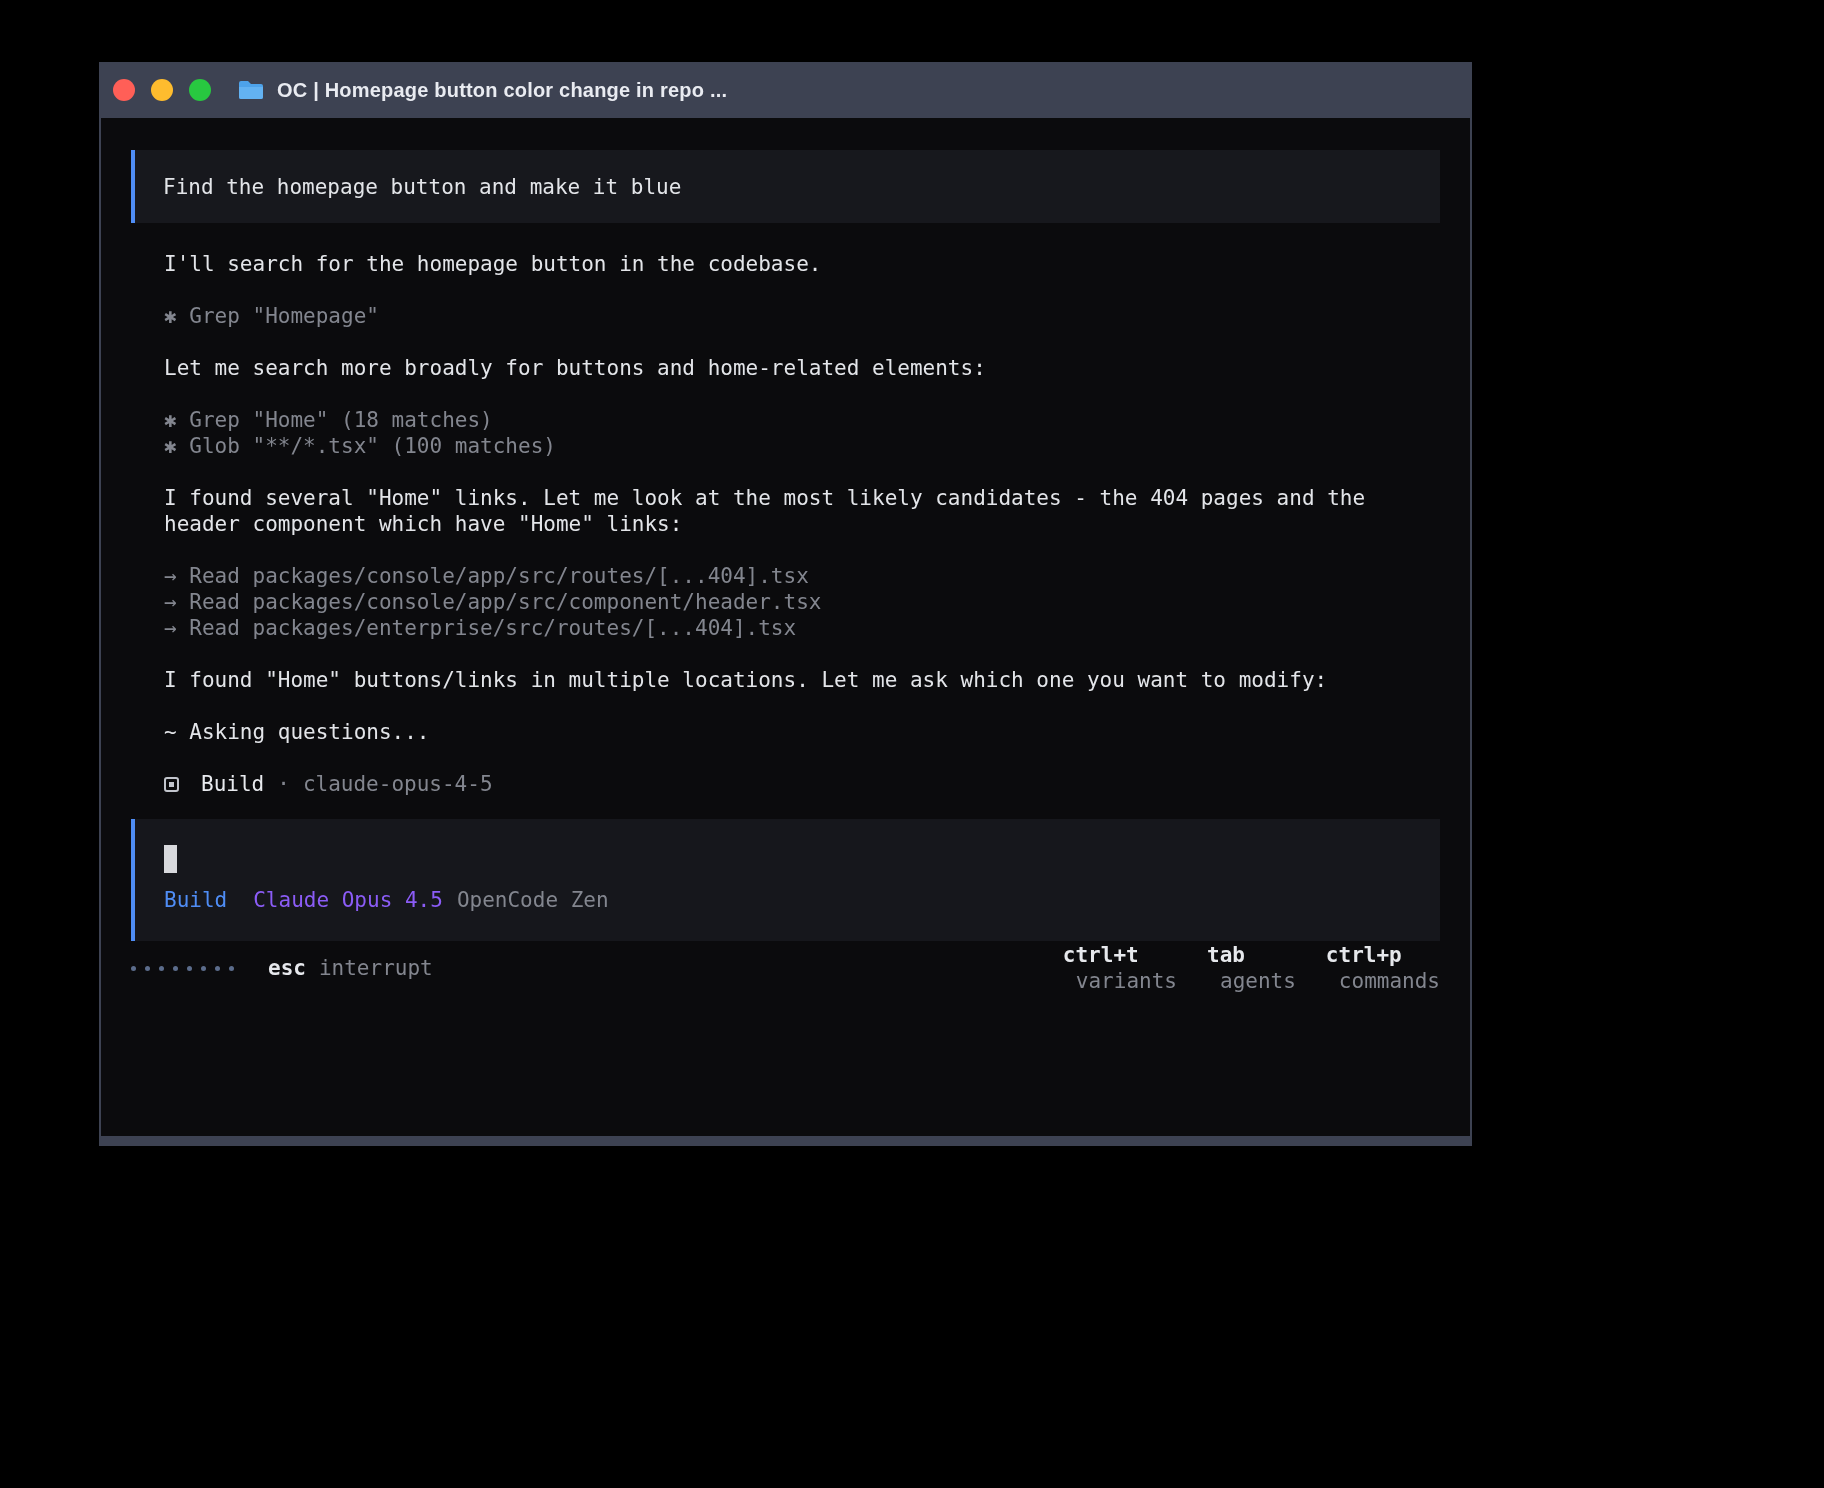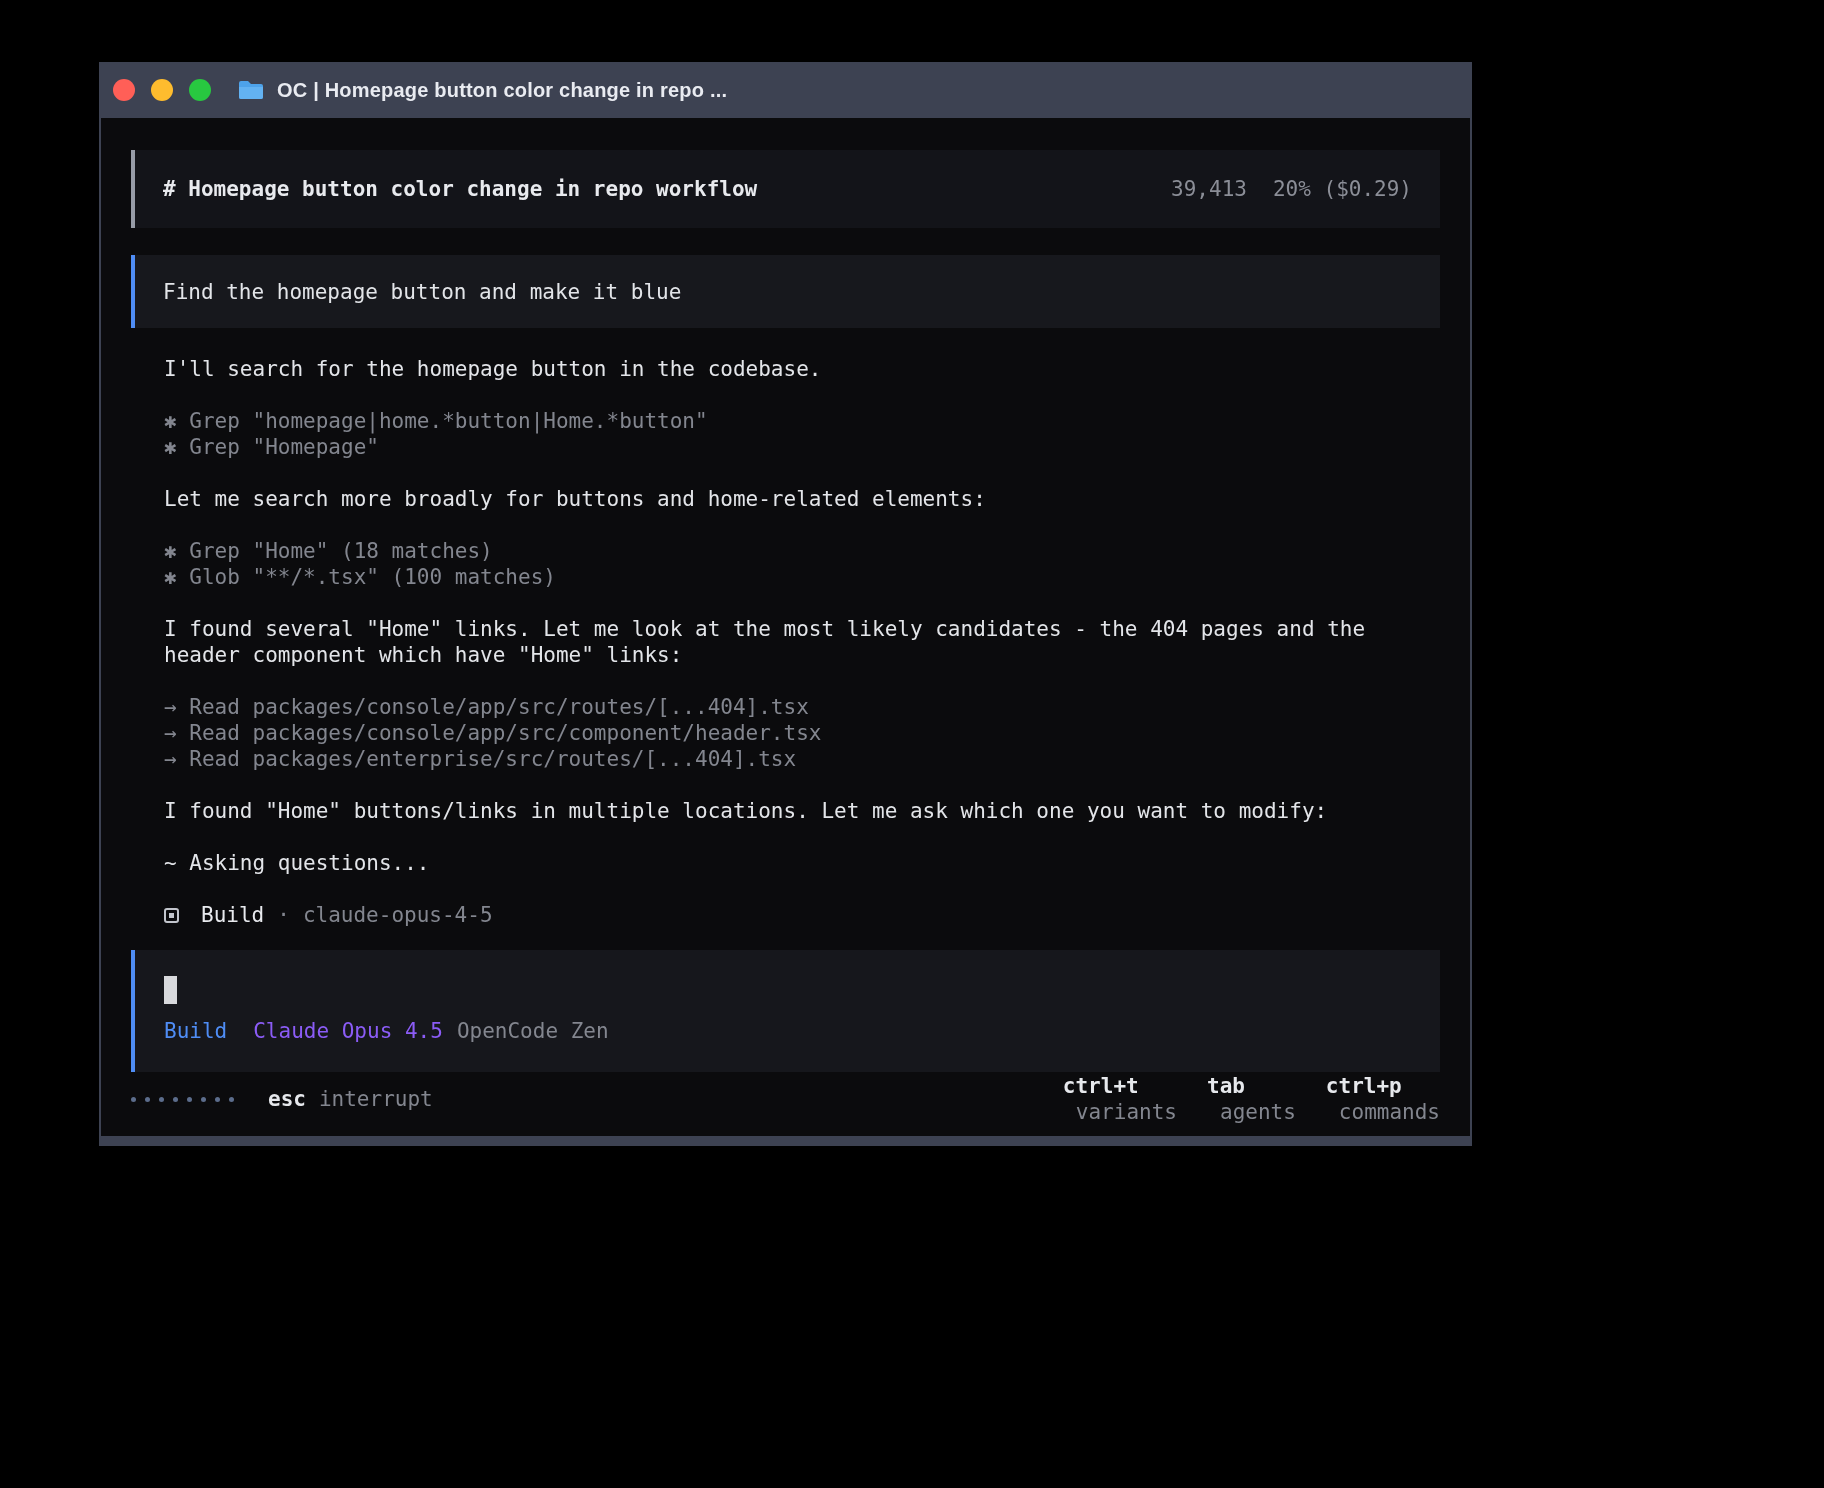--- a/index.html
+++ b/index.html
@@ -96,38 +96,30 @@
       <svg width="28" height="22" viewBox="0 0 28 22">
         <path d="M2 4 a2 2 0 0 1 2-2 h7 l3 3 h10 a2 2 0 0 1 2 2 v11 a2 2 0 0 1 -2 2 H4 a2 2 0 0 1 -2-2 z" fill="#4da2ea"></path>
         <path d="M2 8 h24 v10 a2 2 0 0 1 -2 2 H4 a2 2 0 0 1 -2-2 z" fill="#63b2f2"></path>
       </svg>
     </span>
     <span class="tb-title">OC | Homepage button color change in repo ...</span>
   </div>
 
   <div class="content">
 
-    <div class="session-header">
-      <span class="session-title"># Homepage button color change in repo workflow</span>
-      <span class="session-stats">
-        <span>39,413</span>
-        <span>20% ($0.29)</span>
-      </span>
-    </div>
 
     <div class="user-msg">
       <span>Find the homepage button and make it blue</span>
     </div>
 
     <div class="transcript">
 
       <div class="para">I'll search for the homepage button in the codebase.</div>
 
       <div class="tgroup">
-        <div class="tline">✱ Grep "homepage|home.*button|Home.*button"</div>
         <div class="tline">✱ Grep "Homepage"</div>
       </div>
 
       <div class="para">Let me search more broadly for buttons and home-related elements:</div>
 
       <div class="tgroup">
         <div class="tline">✱ Grep "Home" (18 matches)</div>
         <div class="tline">✱ Glob "**/*.tsx" (100 matches)</div>
       </div>
 

